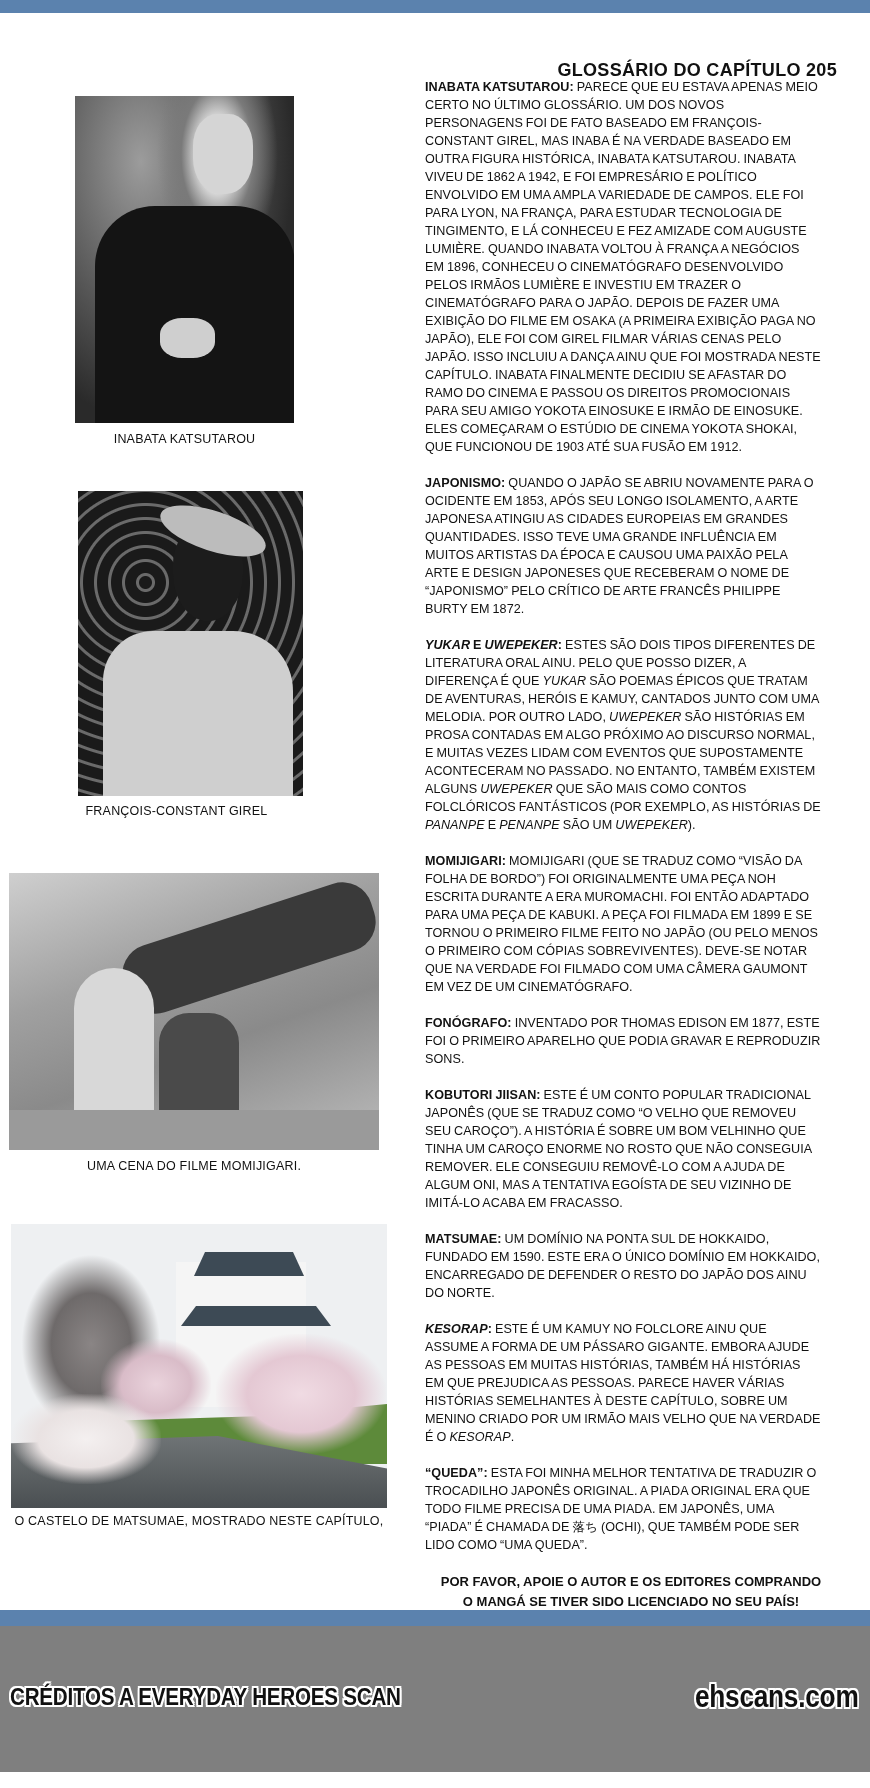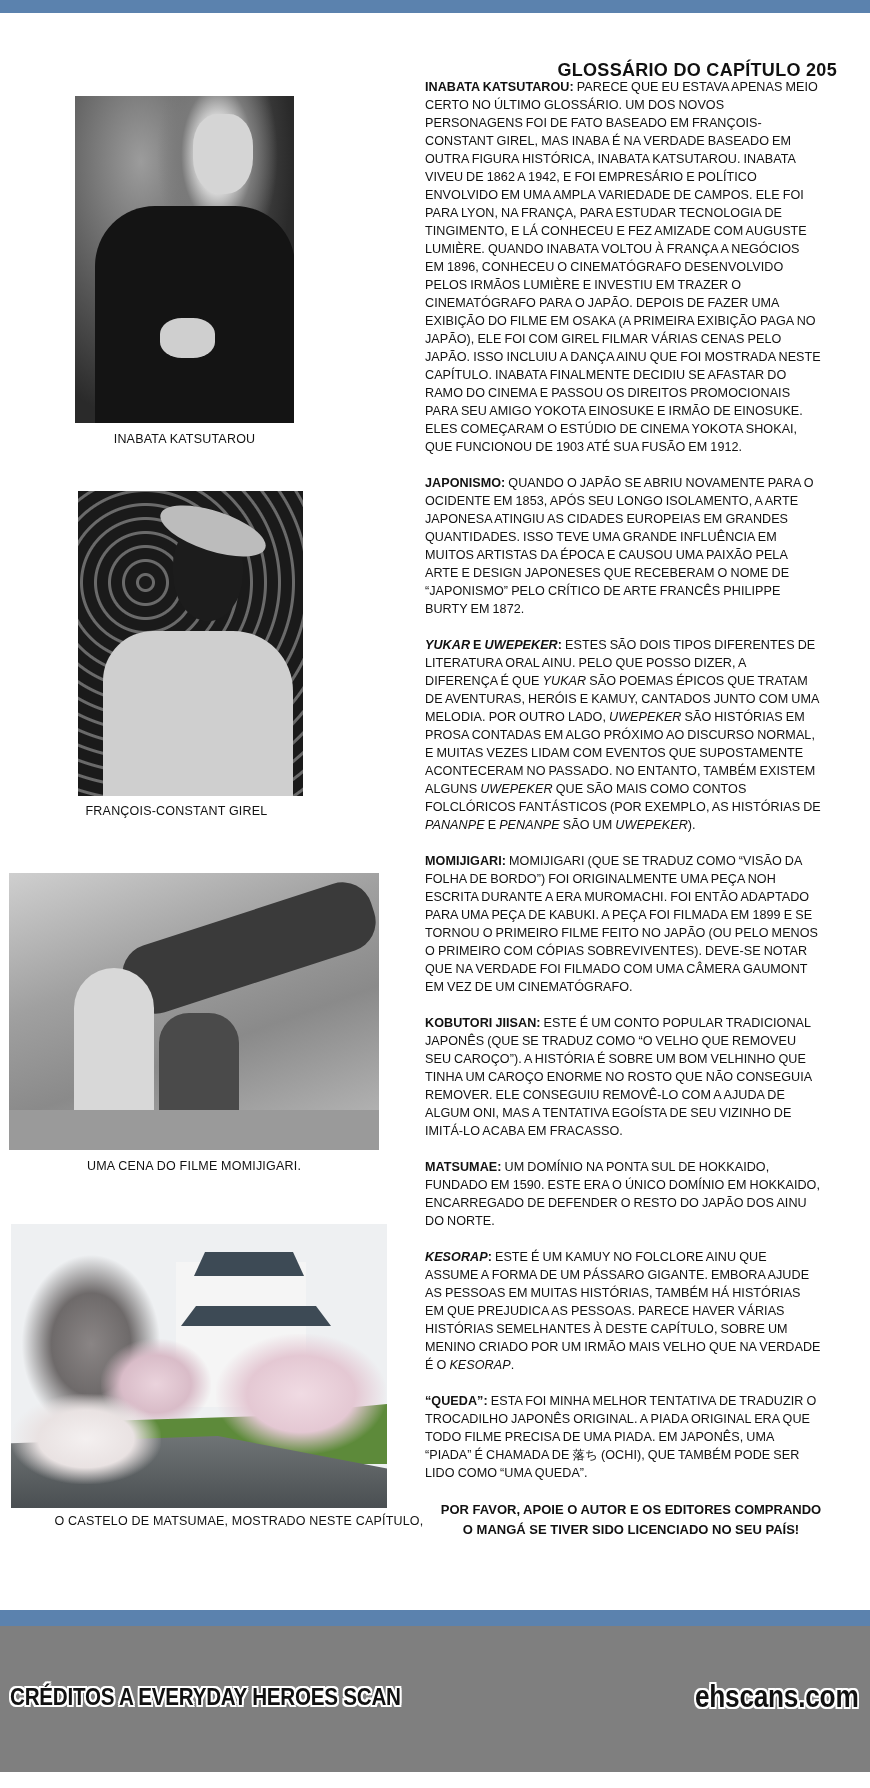--- a/index.html
+++ b/index.html
@@ -117,21 +117,21 @@
   <div class="tree-l"></div>
   <div class="castle"></div>
   <div class="roof1"></div>
   <div class="roof2"></div>
   <div class="blossom2"></div>
   <div class="grass"></div>
   <div class="blossom1"></div>
   <div class="water"></div>
   <div class="blossom3"></div>
 </div>
-<div class="caption" style="left:11px; top:1512px; width:376px;margin-left:40px;">
+<div class="caption" style="left:11px; top:1512px; width:376px;">
   <div>O CASTELO DE MATSUMAE, MOSTRADO NESTE CAPÍTULO,</div>
 </div>
 
 <div class="glossary">
   <div class="gl-title">GLOSSÁRIO DO CAPÍTULO 205</div>
 
   <p class="entry">
     <span class="term">INABATA KATSUTAROU:</span>
     <span>PARECE QUE EU ESTAVA APENAS MEIO CERTO NO ÚLTIMO GLOSSÁRIO. UM DOS NOVOS PERSONAGENS FOI DE FATO BASEADO EM FRANÇOIS-CONSTANT GIREL, MAS INABA É NA VERDADE BASEADO EM OUTRA FIGURA HISTÓRICA, INABATA KATSUTAROU. INABATA VIVEU DE 1862 A 1942, E FOI EMPRESÁRIO E POLÍTICO ENVOLVIDO EM UMA AMPLA VARIEDADE DE CAMPOS. ELE FOI PARA LYON, NA FRANÇA, PARA ESTUDAR TECNOLOGIA DE TINGIMENTO, E LÁ CONHECEU E FEZ AMIZADE COM AUGUSTE LUMIÈRE. QUANDO INABATA VOLTOU À FRANÇA A NEGÓCIOS EM 1896, CONHECEU O CINEMATÓGRAFO DESENVOLVIDO PELOS IRMÃOS LUMIÈRE E INVESTIU EM TRAZER O CINEMATÓGRAFO PARA O JAPÃO. DEPOIS DE FAZER UMA EXIBIÇÃO DO FILME EM OSAKA (A PRIMEIRA EXIBIÇÃO PAGA NO JAPÃO), ELE FOI COM GIREL FILMAR VÁRIAS CENAS PELO JAPÃO. ISSO INCLUIU A DANÇA AINU QUE FOI MOSTRADA NESTE CAPÍTULO. INABATA FINALMENTE DECIDIU SE AFASTAR DO RAMO DO CINEMA E PASSOU OS DIREITOS PROMOCIONAIS PARA SEU AMIGO YOKOTA EINOSUKE E IRMÃO DE EINOSUKE. ELES COMEÇARAM O ESTÚDIO DE CINEMA YOKOTA SHOKAI, QUE FUNCIONOU DE 1903 ATÉ SUA FUSÃO EM 1912.</span>
   </p>
@@ -144,20 +144,24 @@
   <p class="entry">
     <span class="term"><em>YUKAR</em><span> E </span><em>UWEPEKER</em><span>:</span></span>
     <span>ESTES SÃO DOIS TIPOS DIFERENTES DE LITERATURA ORAL AINU. PELO QUE POSSO DIZER, A DIFERENÇA É QUE </span><em>YUKAR</em><span> SÃO POEMAS ÉPICOS QUE TRATAM DE AVENTURAS, HERÓIS E KAMUY, CANTADOS JUNTO COM UMA MELODIA. POR OUTRO LADO, </span><em>UWEPEKER</em><span> SÃO HISTÓRIAS EM PROSA CONTADAS EM ALGO PRÓXIMO AO DISCURSO NORMAL, E MUITAS VEZES LIDAM COM EVENTOS QUE SUPOSTAMENTE ACONTECERAM NO PASSADO. NO ENTANTO, TAMBÉM EXISTEM ALGUNS </span><em>UWEPEKER</em><span> QUE SÃO MAIS COMO CONTOS FOLCLÓRICOS FANTÁSTICOS (POR EXEMPLO, AS HISTÓRIAS DE </span><em>PANANPE</em><span> E </span><em>PENANPE</em><span> SÃO UM </span><em>UWEPEKER</em><span>).</span>
   </p>
 
   <p class="entry">
     <span class="term">MOMIJIGARI:</span>
     <span>MOMIJIGARI (QUE SE TRADUZ COMO “VISÃO DA FOLHA DE BORDO”) FOI ORIGINALMENTE UMA PEÇA NOH ESCRITA DURANTE A ERA MUROMACHI. FOI ENTÃO ADAPTADO PARA UMA PEÇA DE KABUKI. A PEÇA FOI FILMADA EM 1899 E SE TORNOU O PRIMEIRO FILME FEITO NO JAPÃO (OU PELO MENOS O PRIMEIRO COM CÓPIAS SOBREVIVENTES). DEVE-SE NOTAR QUE NA VERDADE FOI FILMADO COM UMA CÂMERA GAUMONT EM VEZ DE UM CINEMATÓGRAFO.</span>
   </p>
 
+  <p class="entry">
+    <span class="term">FONÓGRAFO:</span>
+    <span>INVENTADO POR THOMAS EDISON EM 1877, ESTE FOI O PRIMEIRO APARELHO QUE PODIA GRAVAR E REPRODUZIR SONS.</span>
+  </p>
 
   <p class="entry">
     <span class="term">KOBUTORI JIISAN:</span>
     <span>ESTE É UM CONTO POPULAR TRADICIONAL JAPONÊS (QUE SE TRADUZ COMO “O VELHO QUE REMOVEU SEU CAROÇO”). A HISTÓRIA É SOBRE UM BOM VELHINHO QUE TINHA UM CAROÇO ENORME NO ROSTO QUE NÃO CONSEGUIA REMOVER. ELE CONSEGUIU REMOVÊ-LO COM A AJUDA DE ALGUM ONI, MAS A TENTATIVA EGOÍSTA DE SEU VIZINHO DE IMITÁ-LO ACABA EM FRACASSO.</span>
   </p>
 
   <p class="entry">
     <span class="term">MATSUMAE:</span>
     <span>UM DOMÍNIO NA PONTA SUL DE HOKKAIDO, FUNDADO EM 1590. ESTE ERA O ÚNICO DOMÍNIO EM HOKKAIDO, ENCARREGADO DE DEFENDER O RESTO DO JAPÃO DOS AINU DO NORTE.</span>
   </p>

